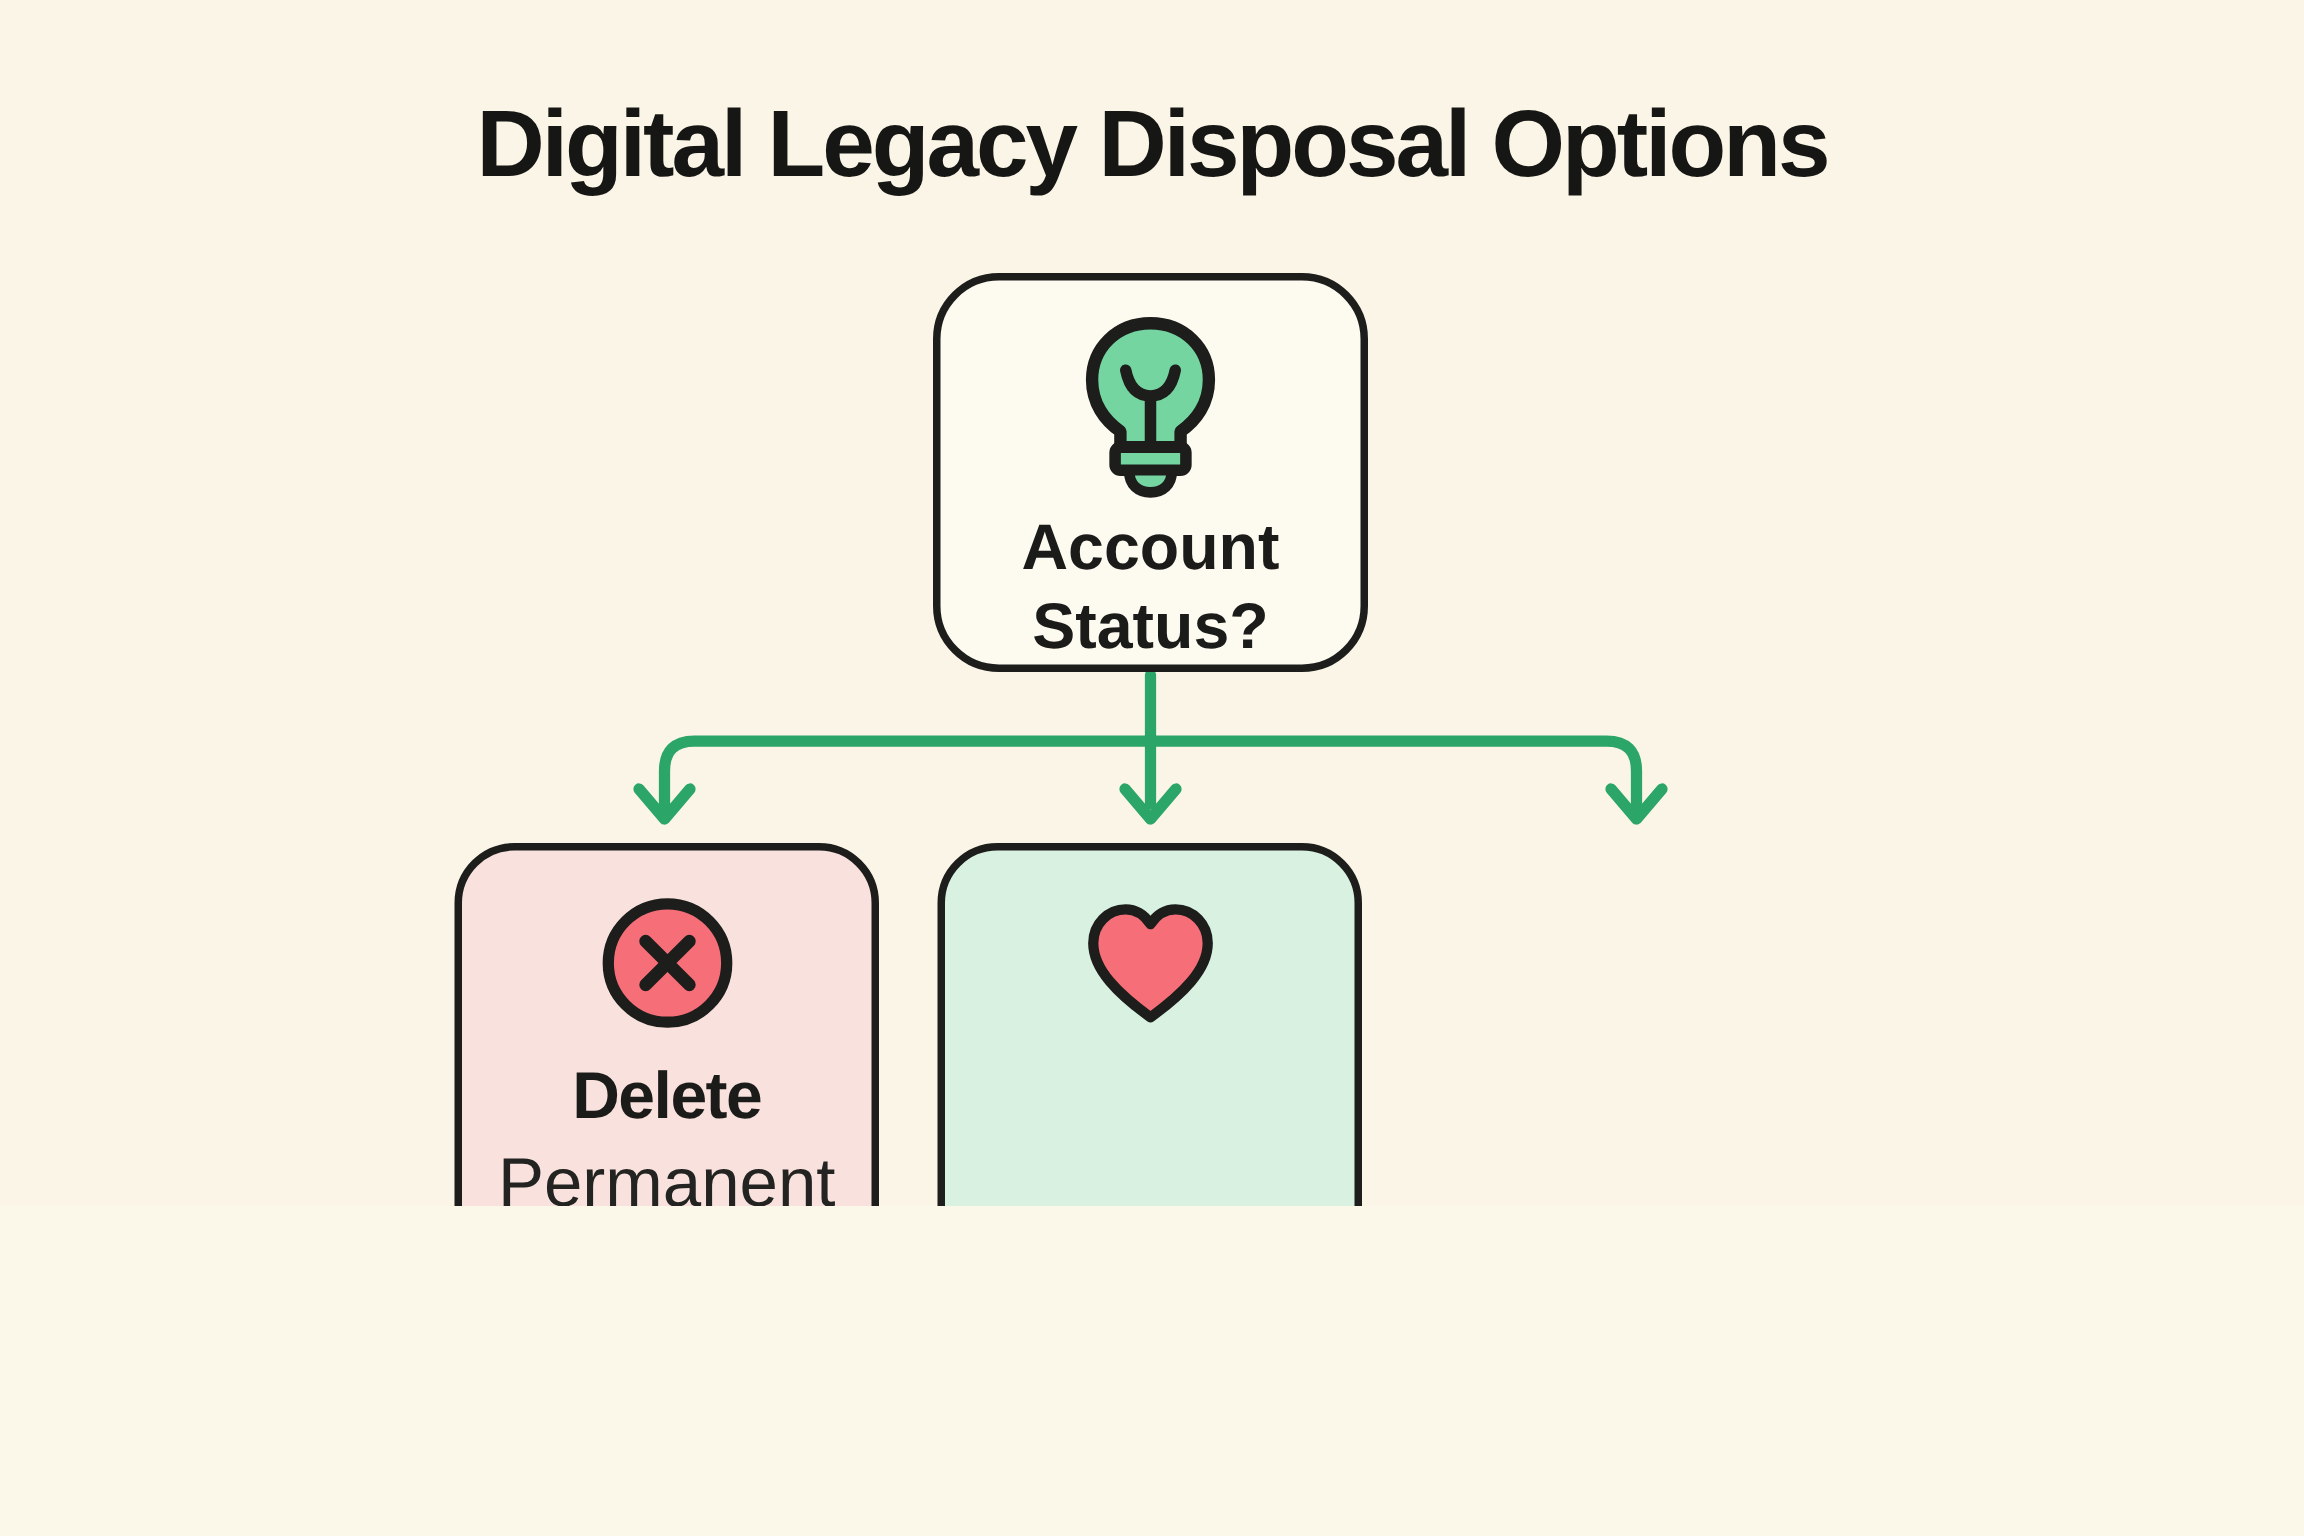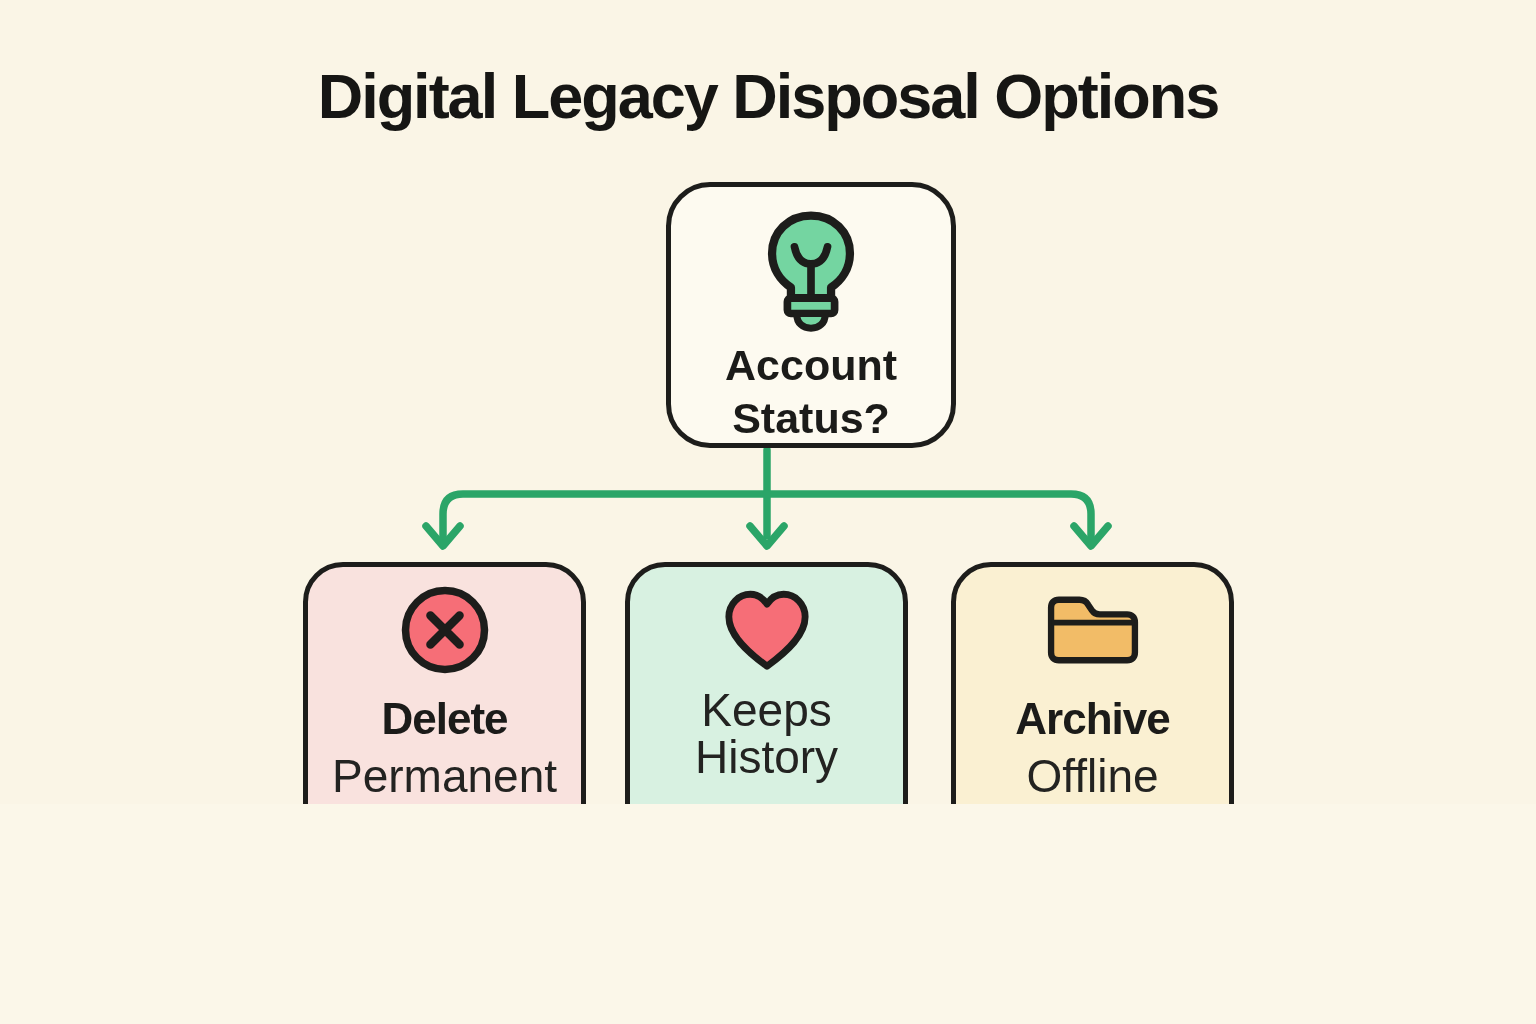--- a/index.html
+++ b/index.html
@@ -43,37 +43,36 @@
     display: flex;
     flex-direction: column;
     align-items: center;
   }
   .decision-box {
     left: 622px; top: 182px;
     width: 290px; height: 266px;
     background: #FDFAF0;
     border-radius: 44px;
     padding-top: 22px;
-    margin-left: 44px;
   }
   .decision-icon { height: 126px; display: flex; align-items: center; justify-content: center; }
   .decision-label {
     margin-top: 6px;
     font-size: 43px;
     font-weight: bold;
     line-height: 53px;
     text-align: center;
     white-space: pre-line;
     color: #1B1B19;
   }
   .option-box {
     top: 562px;
     width: 283px; height: 310px;
     border-radius: 40px;
-    padding-top: 14px;
+    padding-top: 26px;
   }
   .opt-delete      { left: 303px; background: #F9E2DE; }
   .opt-memorialize { left: 625px; background: #D8F1E1; }
   .opt-archive     { left: 951px; background: #FAF0D2; }
   .opt-icon { height: 98px; display: flex; align-items: center; justify-content: center; }
   .opt-label {
     margin-top: 14px;
     font-size: 44px;
     font-weight: bold;
     letter-spacing: -1px;
@@ -142,29 +141,16 @@
     <div class="opt-sub">Permanent
 Removal</div>
   </div>
 
   <div class="node option-box opt-memorialize">
     <div class="opt-icon">
       <svg width="98" height="90" viewBox="0 0 100 92">
         <path d="M50 83 C28 67 11 50.5 11 32.5 C11 19.5 21 9.5 33 9.5 C40 9.5 46 13.5 50 19.5 C54 13.5 60 9.5 67 9.5 C79 9.5 89 19.5 89 32.5 C89 50.5 72 67 50 83 Z" fill="#F66E77" stroke="#1D1D1B" stroke-width="7" stroke-linejoin="round"></path>
       </svg>
     </div>
-    <div class="opt-sub">Keeps
-History</div>
   </div>
 
-  <div class="node option-box opt-archive">
-    <div class="opt-icon">
-      <svg width="98" height="78" viewBox="0 0 100 80">
-        <path d="M7 17 C7 12 10 9 15 9 L36 9 C40 9 43 10.5 45 14 L49 20 C51 23 53.5 24 57 24 L85 24 C90 24 93 27 93 32 L93 63 C93 68 90 71 85 71 L15 71 C10 71 7 68 7 63 Z" fill="#F2BC67" stroke="#1D1D1B" stroke-width="6.5" stroke-linejoin="round"></path>
-        <line x1="7" y1="32.5" x2="93" y2="32.5" stroke="#1D1D1B" stroke-width="6"></line>
-      </svg>
-    </div>
-    <div class="opt-label">Archive</div>
-    <div class="opt-sub">Offline
-Storage</div>
-  </div>
 
 </div>
 
 </body></html>

